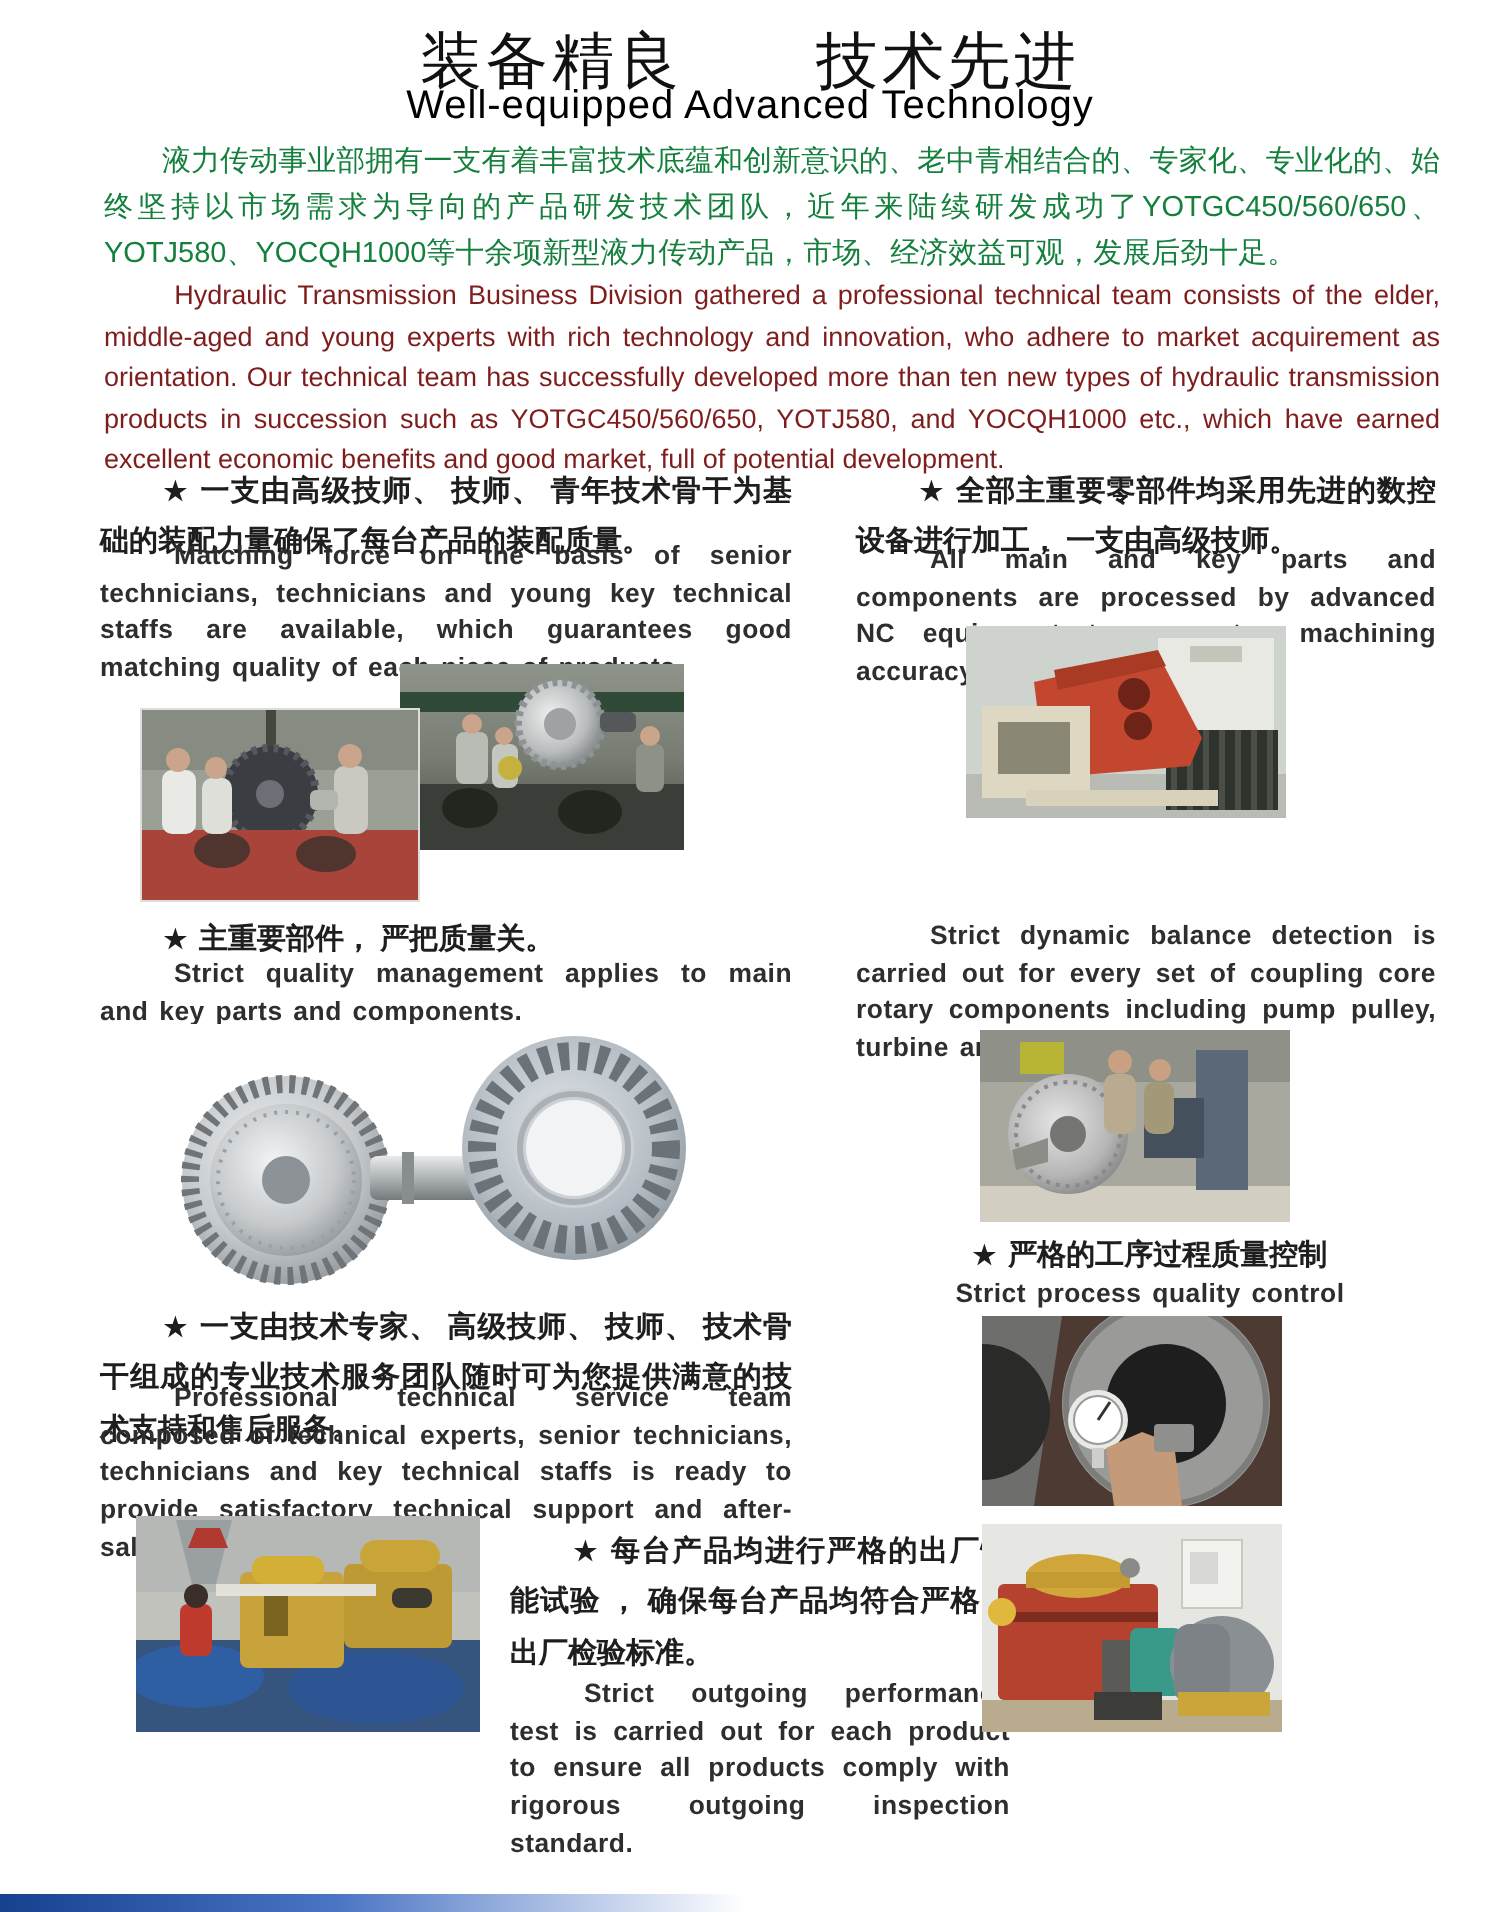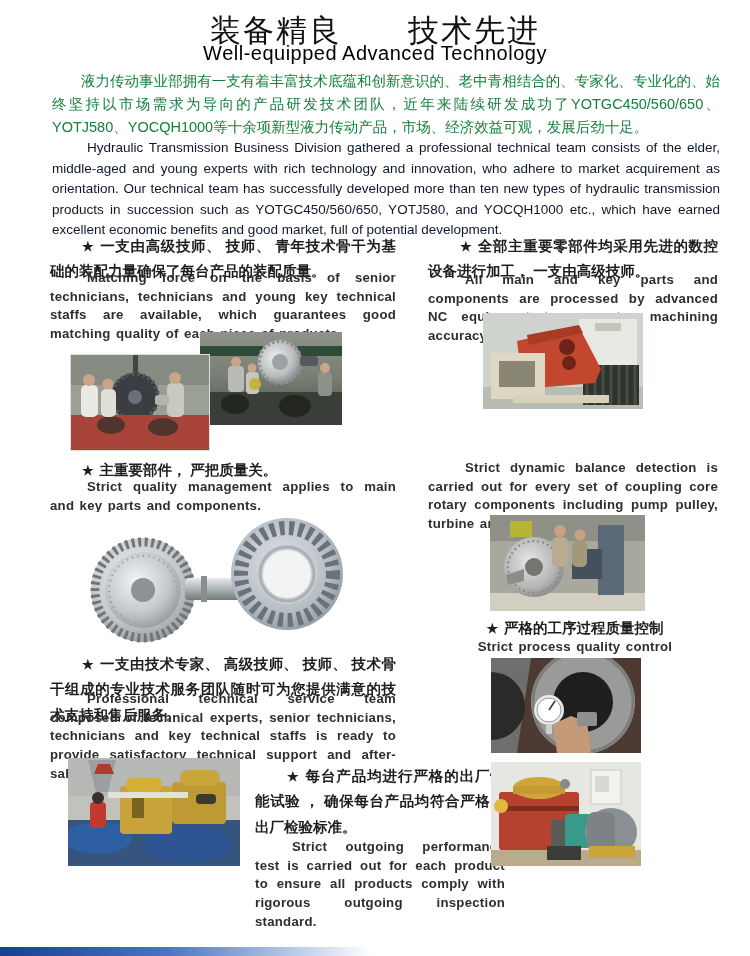--- a/index.html
+++ b/index.html
@@ -5,21 +5,21 @@
   html,body{margin:0;padding:0;background:#ffffff;}
   .page{position:relative;width:750px;height:956px;background:#ffffff;overflow:hidden;
         font-family:"Liberation Sans",sans-serif;color:#262626;}
   .abs{position:absolute;}
   .title-cn{width:750px;top:10px;left:0;text-align:center;font-size:31px;font-weight:normal;
             color:#111;letter-spacing:2px;font-family:"Liberation Sans",sans-serif;}
   .title-en{width:750px;top:42px;left:0;text-align:center;font-size:20px;color:#000000;
             letter-spacing:0.5px;}
   .para-cn{font-family:Liberation Sans, sans-serif;font-size:14.5px;line-height:1.6;color:#15803d;
            text-align:justify;text-indent:2em;}
-  .para-en{font-size:13.5px;line-height:1.52;color:#0f172a;text-align:justify;text-indent:2.6em;}
+  .para-en{font-size:13.5px;line-height:1.52;color:#7f1d1d;text-align:justify;text-indent:2.6em;}
   .sec-cn{font-family:"Liberation Serif",serif;font-size:14.5px;font-weight:bold;line-height:1.75;
           color:#1e1e1e;text-align:justify;text-indent:2.2em;}
   .sec-cn .star{font-family:"Liberation Sans",sans-serif;font-size:13px;padding-right:6px;}
   .sec-en{font-size:13.2px;font-weight:bold;line-height:1.42;color:#2e2e2e;text-align:justify;
           text-indent:2.8em;letter-spacing:0.25px;word-spacing:1.5px;}
   .center{text-align:center;text-indent:0;}
   .photo{position:absolute;overflow:hidden;background:#bbb;}
   .photo svg{display:block;}
   .bottom-bar{left:0;top:947px;width:372px;height:9px;
               background:linear-gradient(to right,#16418f 0%,#4a74c4 45%,#ffffff 100%);}

